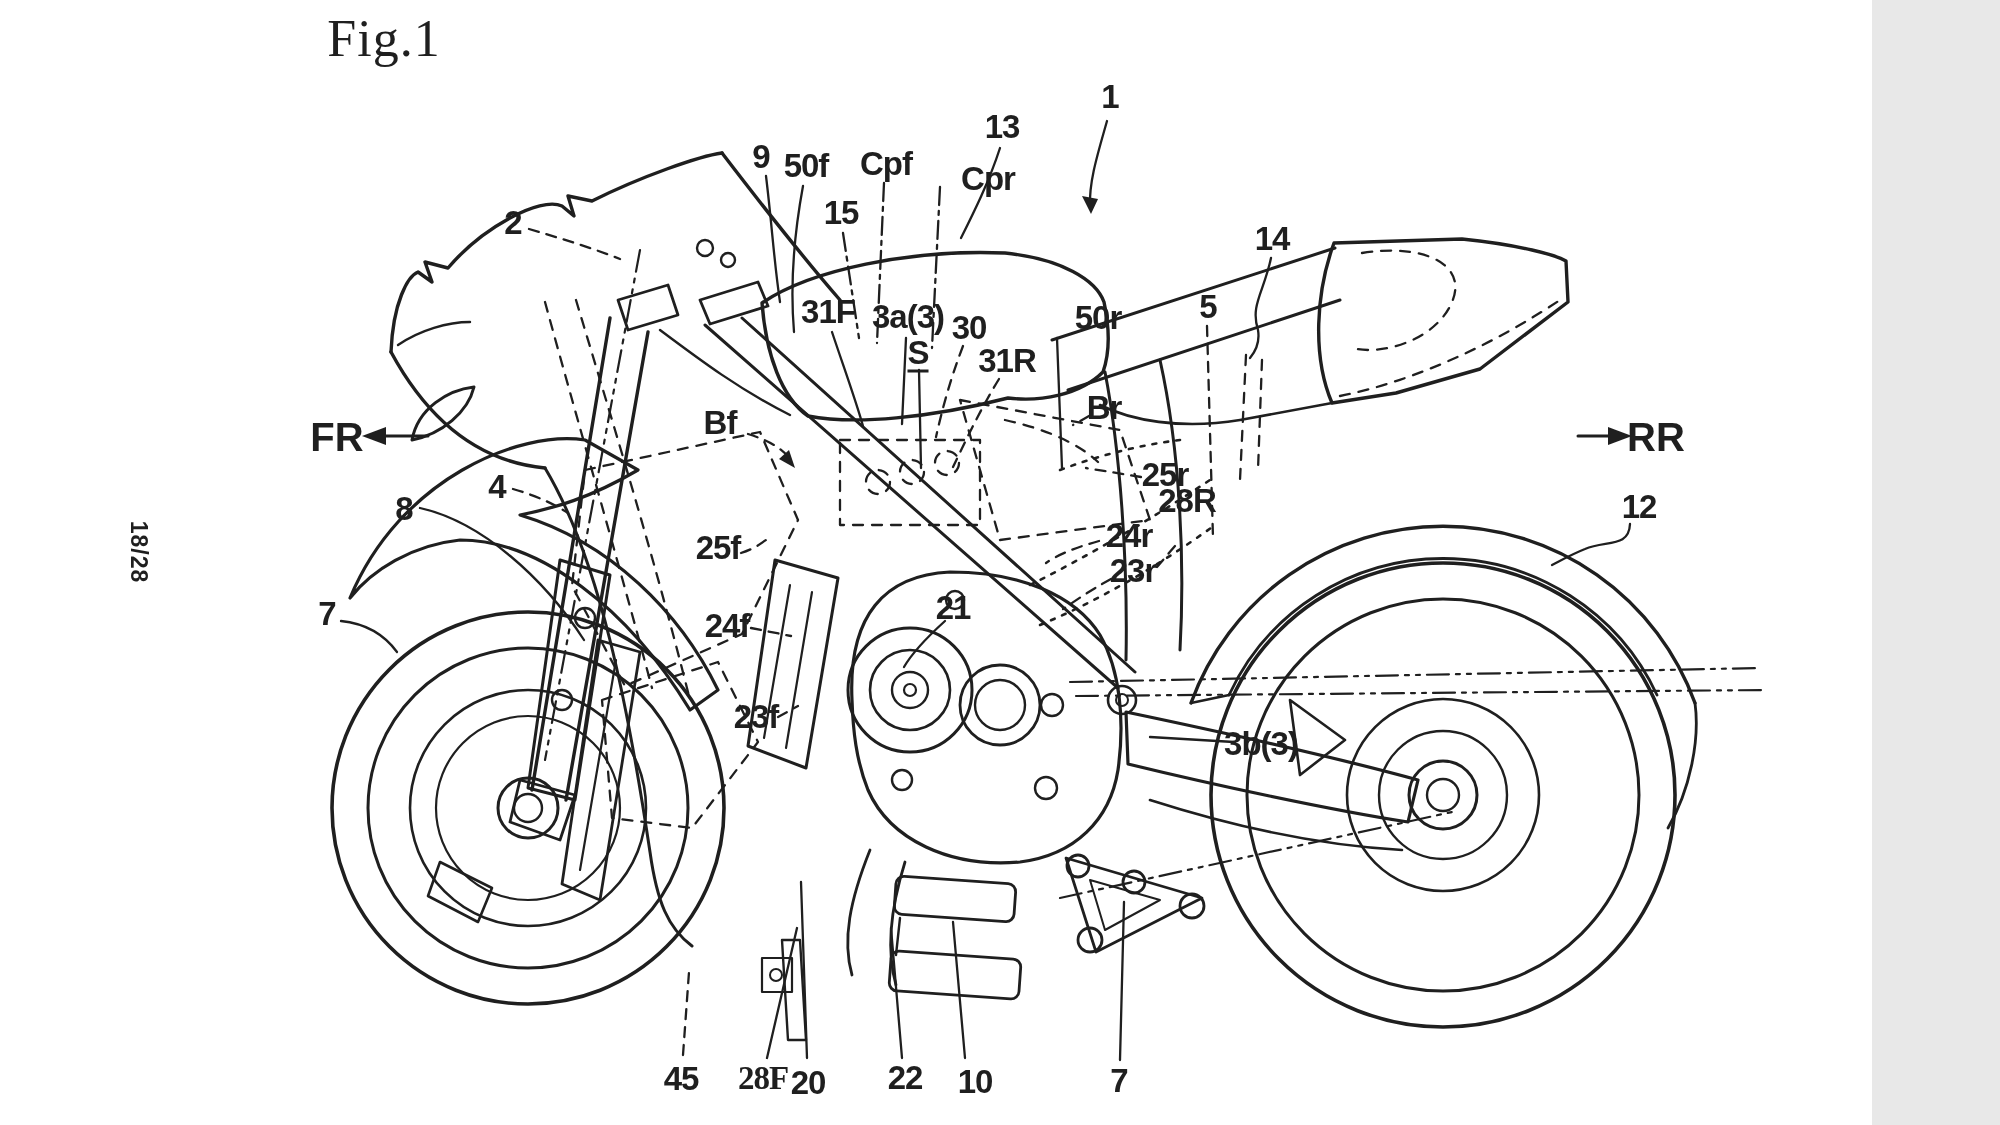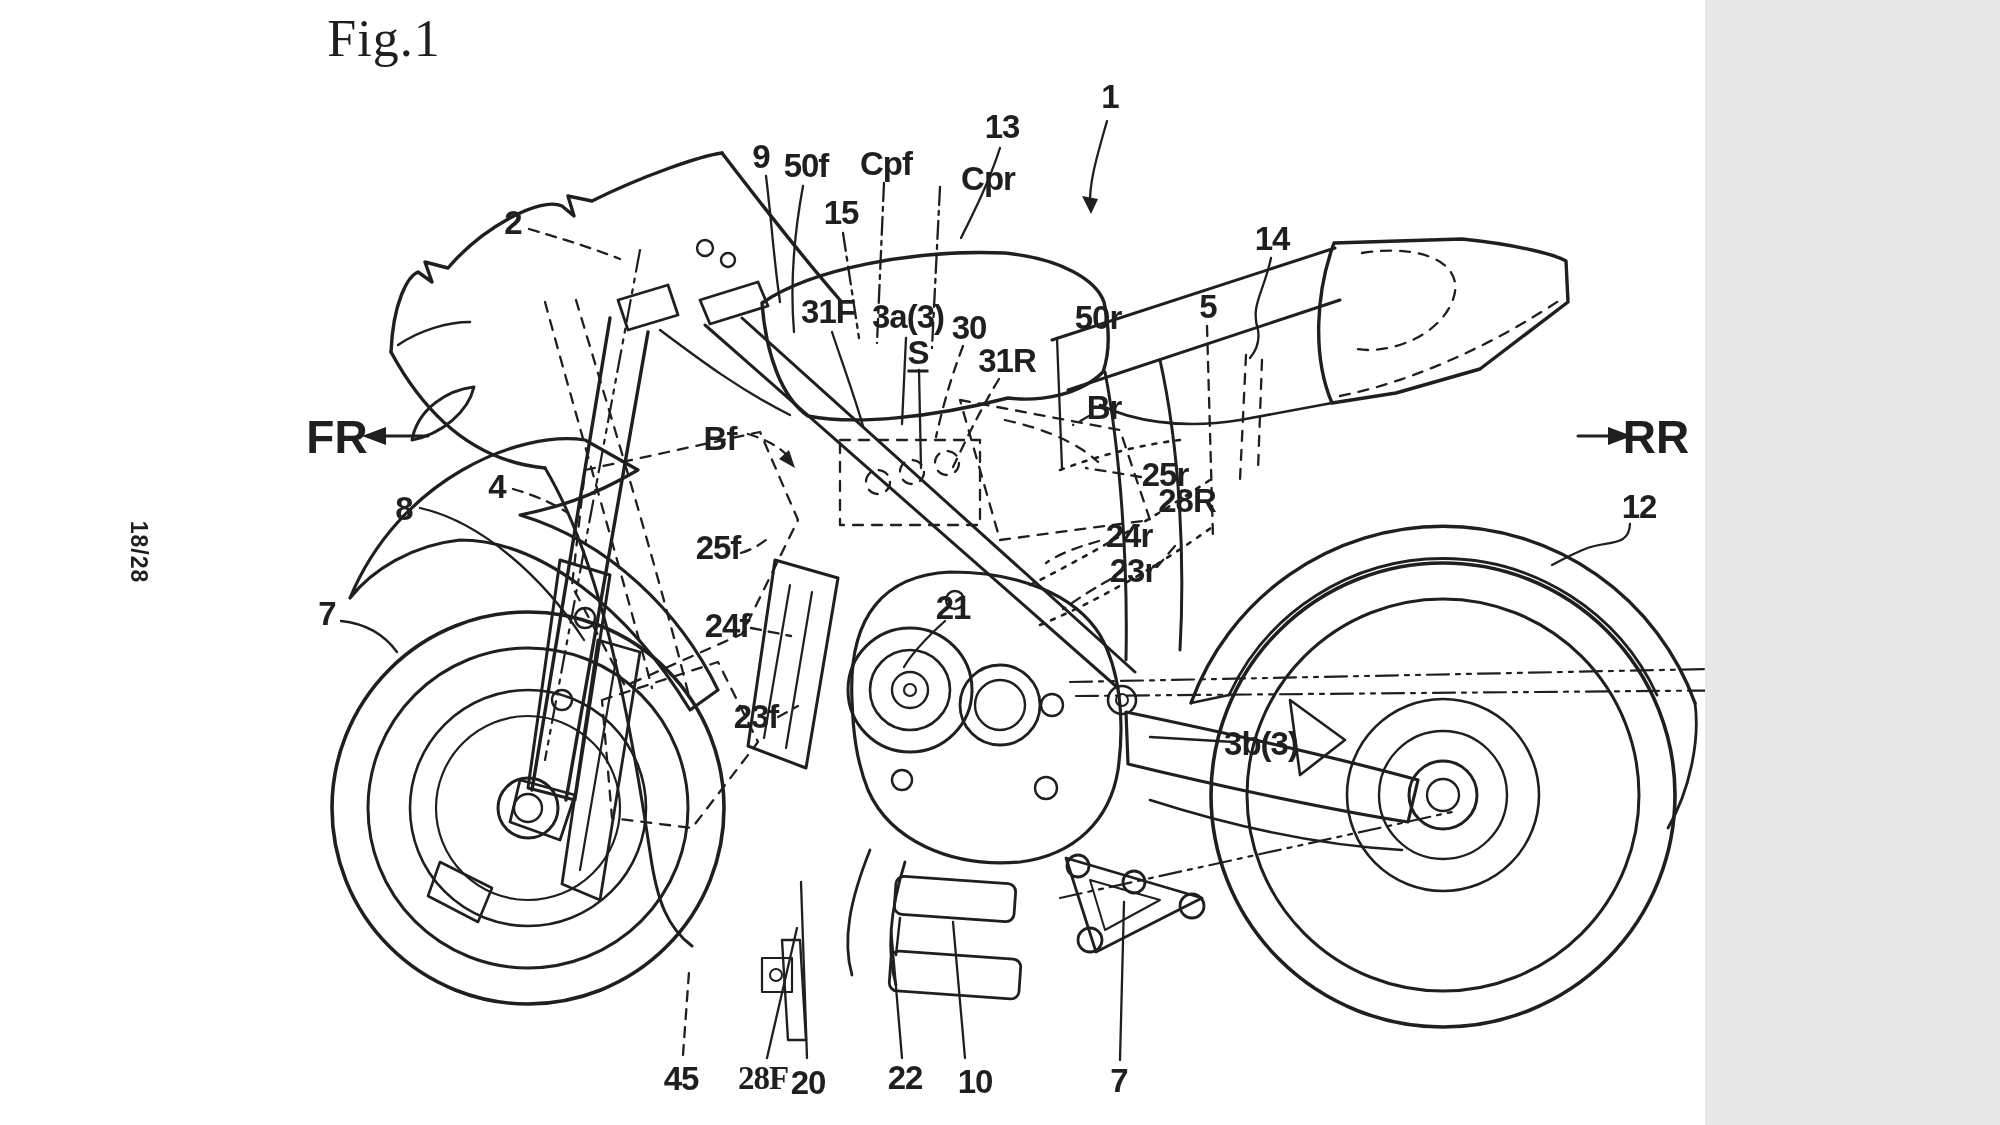--- a/index.html
+++ b/index.html
@@ -1,18 +1,18 @@
 <!DOCTYPE html>
 <html style="--ink: #1f1f1f;"><head>
 <meta charset="utf-8">
 <style>
   html,body{margin:0;padding:0;background:#e8e8e8;}
   .page{
     position:relative;
-    width:1705px;height:1125px;
+    width:1872px;height:1125px;
     background:#ffffff;
     overflow:hidden;
     font-family:"Liberation Sans",sans-serif;
     color:var(--ink,#1f1f1f);
   }
   .fig-title{
     position:absolute;
     transform:translate(-50%,-50%);
     font-family:"Liberation Serif",serif;
     font-size:52px;font-weight:500;letter-spacing:1px;
@@ -31,21 +31,21 @@
     letter-spacing:-1px;white-space:nowrap;
   }
   .ref-label.u{
     text-decoration:underline;
     text-decoration-thickness:3px;
     text-underline-offset:6px;
   }
   .direction-label{
     position:absolute;
     transform:translate(-50%,-50%);
-    font-size:46px;font-weight:600;line-height:1;
+    font-size:40px;font-weight:600;line-height:1;
     letter-spacing:0;white-space:nowrap;
   }
   svg.art{position:absolute;left:0;top:0;}
 </style>
 </head>
 <body>
 
 <div class="page">
 
   <svg class="art" width="2000" height="1125" viewBox="0 0 2000 1125" aria-hidden="true">
@@ -288,21 +288,21 @@
       <span class="ref-label" style="left: 763px; top: 1078px; font-family: Liberation Serif, serif;">28F</span>
       <span class="ref-label" style="left: 1187px; top: 500px;">28R</span>
       <span class="ref-label" style="left: 969px; top: 327px;">30</span>
       <span class="ref-label" style="left: 828px; top: 311px;">31F</span>
       <span class="ref-label" style="left: 1007px; top: 360px;">31R</span>
       <span class="ref-label" style="left: 908px; top: 316px;">3a(3)</span>
       <span class="ref-label" style="left: 1261px; top: 743px;">3b(3)</span>
       <span class="ref-label" style="left: 681px; top: 1078px;">45</span>
       <span class="ref-label" style="left: 806px; top: 165px;">50f</span>
       <span class="ref-label" style="left: 1098px; top: 317px;">50r</span>
-      <span class="ref-label" style="left: 720px; top: 422px; margin-top: 16px;">Bf</span>
+      <span class="ref-label" style="left: 720px; top: 422px;">Bf</span>
       <span class="ref-label" style="left: 1104px; top: 407px;">Br</span>
       <span class="ref-label" style="left: 886px; top: 163px;">Cpf</span>
       <span class="ref-label" style="left: 943px; top: 178px; margin-left: 45px;">Cpr</span>
       <span class="ref-label u" style="left: 918px; top: 352px;">S</span>
       <span class="direction-label" style="left: 337px; top: 437px;">FR</span>
       <span class="direction-label" style="left: 1656px; top: 437px;">RR</span>
     </div>
 
 </div>
 

